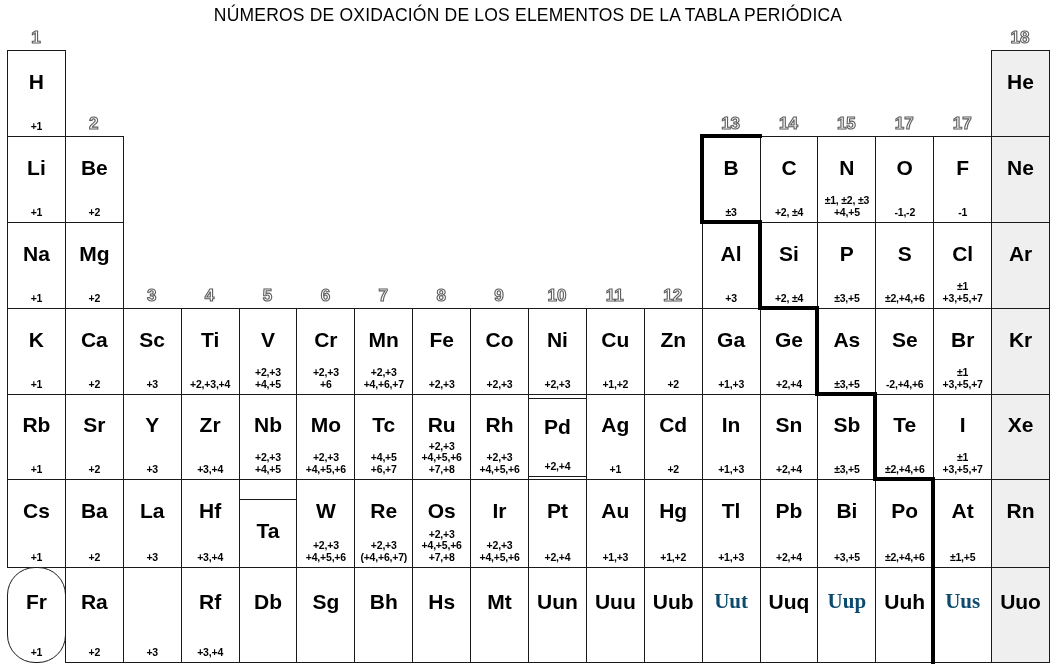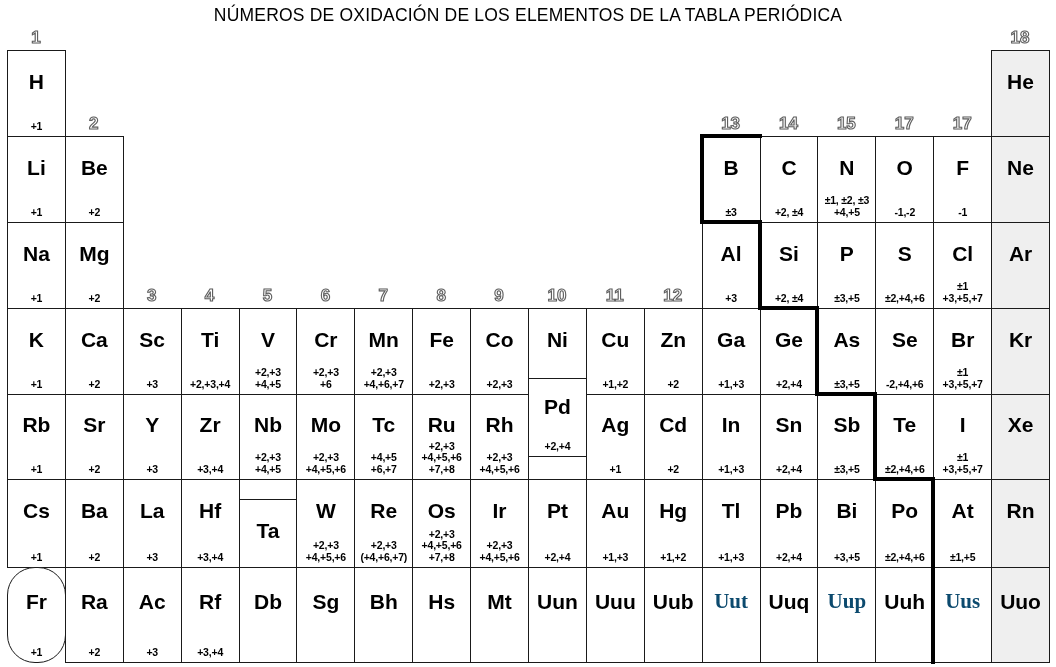--- a/index.html
+++ b/index.html
@@ -302,21 +302,21 @@
         <div>+7,+8</div>
       </div>
     </div>
     <div class="cell" style="left: 470.111px; top: 394px; width: 58.8889px; height: 86px;">
       <div class="sym">Rh</div>
       <div class="states">
         <div>+2,+3</div>
         <div>+4,+5,+6</div>
       </div>
     </div>
-    <div class="cell" style="left: 528px; top: 378px; width: 58.8889px; height: 79px;">
+    <div class="cell" style="left: 528px; top: 398px; width: 58.8889px; height: 79px;">
       <div class="sym">Pd</div>
       <div class="states">
         <div>+2,+4</div>
       </div>
     </div>
     <div class="cell" style="left: 585.889px; top: 394px; width: 58.8889px; height: 86px;">
       <div class="sym">Ag</div>
       <div class="states">
         <div>+1</div>
       </div>
@@ -477,21 +477,20 @@
         <div>+1</div>
       </div>
     </div>
     <div class="cell" style="left: 64.8889px; top: 567px; width: 58.8889px; height: 96px;">
       <div class="sym">Ra</div>
       <div class="states">
         <div>+2</div>
       </div>
     </div>
     <div class="cell" style="left: 122.778px; top: 567px; width: 58.8889px; height: 96px;">
-      <div class="sym">Ac</div>
       <div class="states">
         <div>+3</div>
       </div>
     </div>
     <div class="cell" style="left: 180.667px; top: 567px; width: 58.8889px; height: 96px;">
       <div class="sym">Rf</div>
       <div class="states">
         <div>+3,+4</div>
       </div>
     </div>

